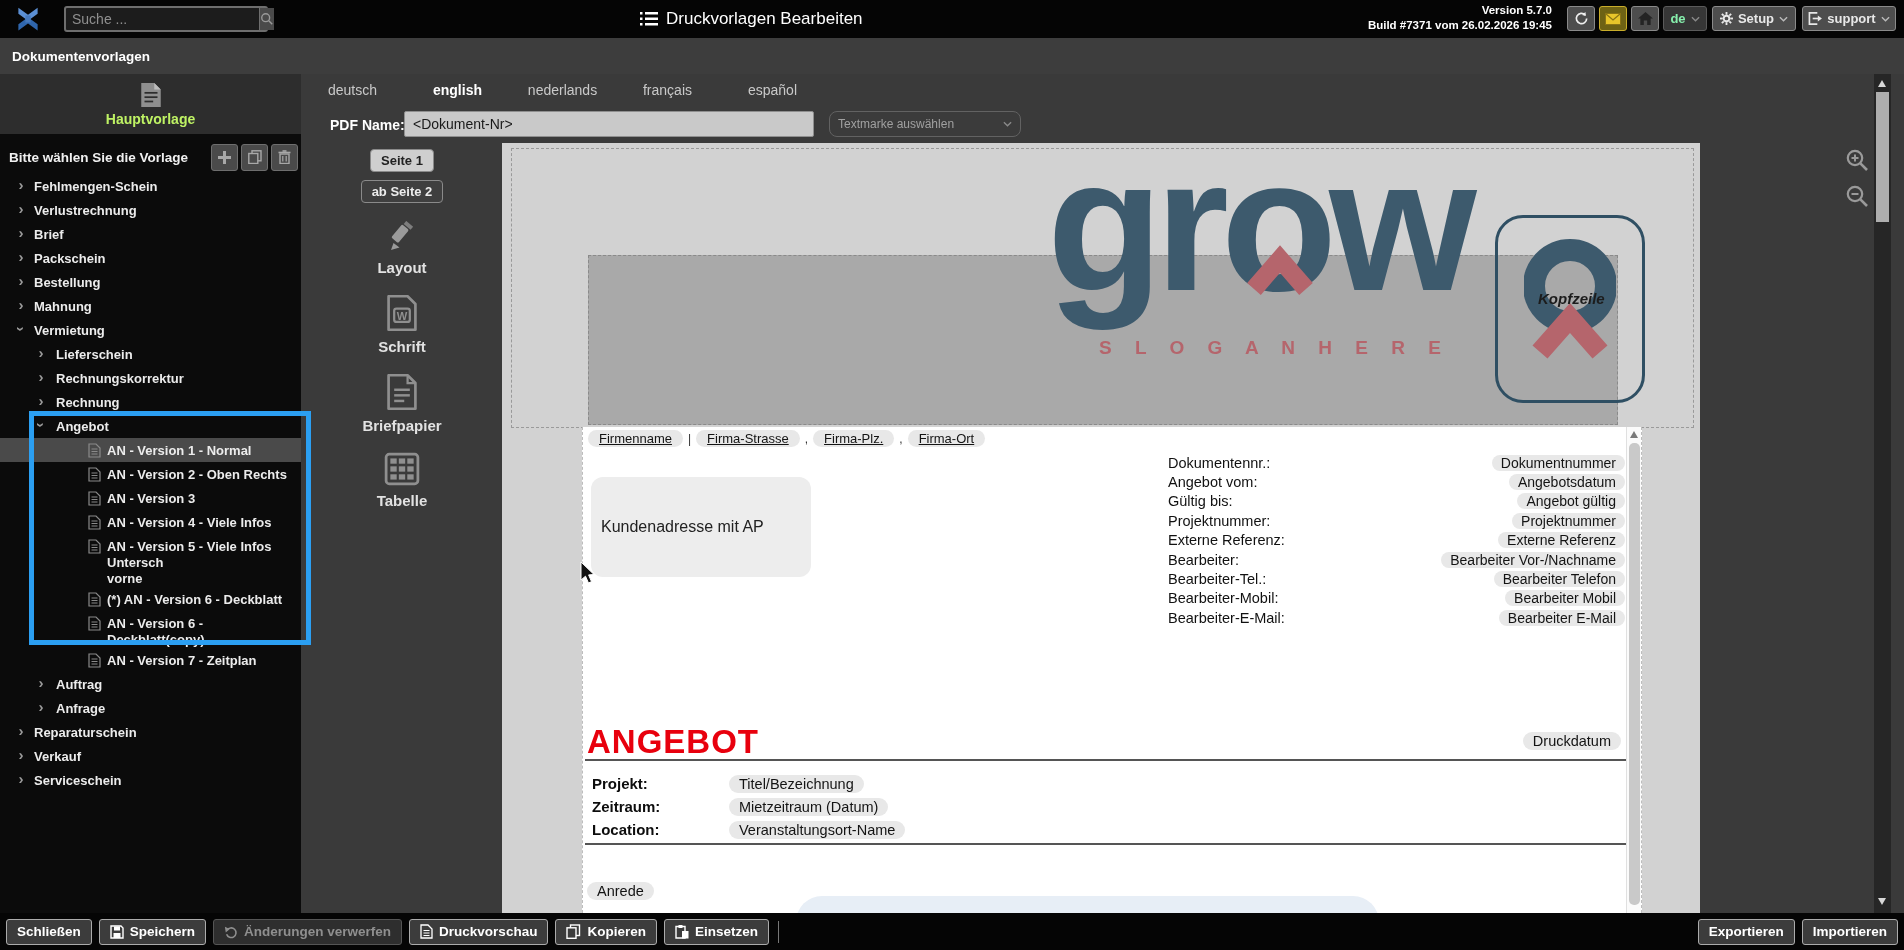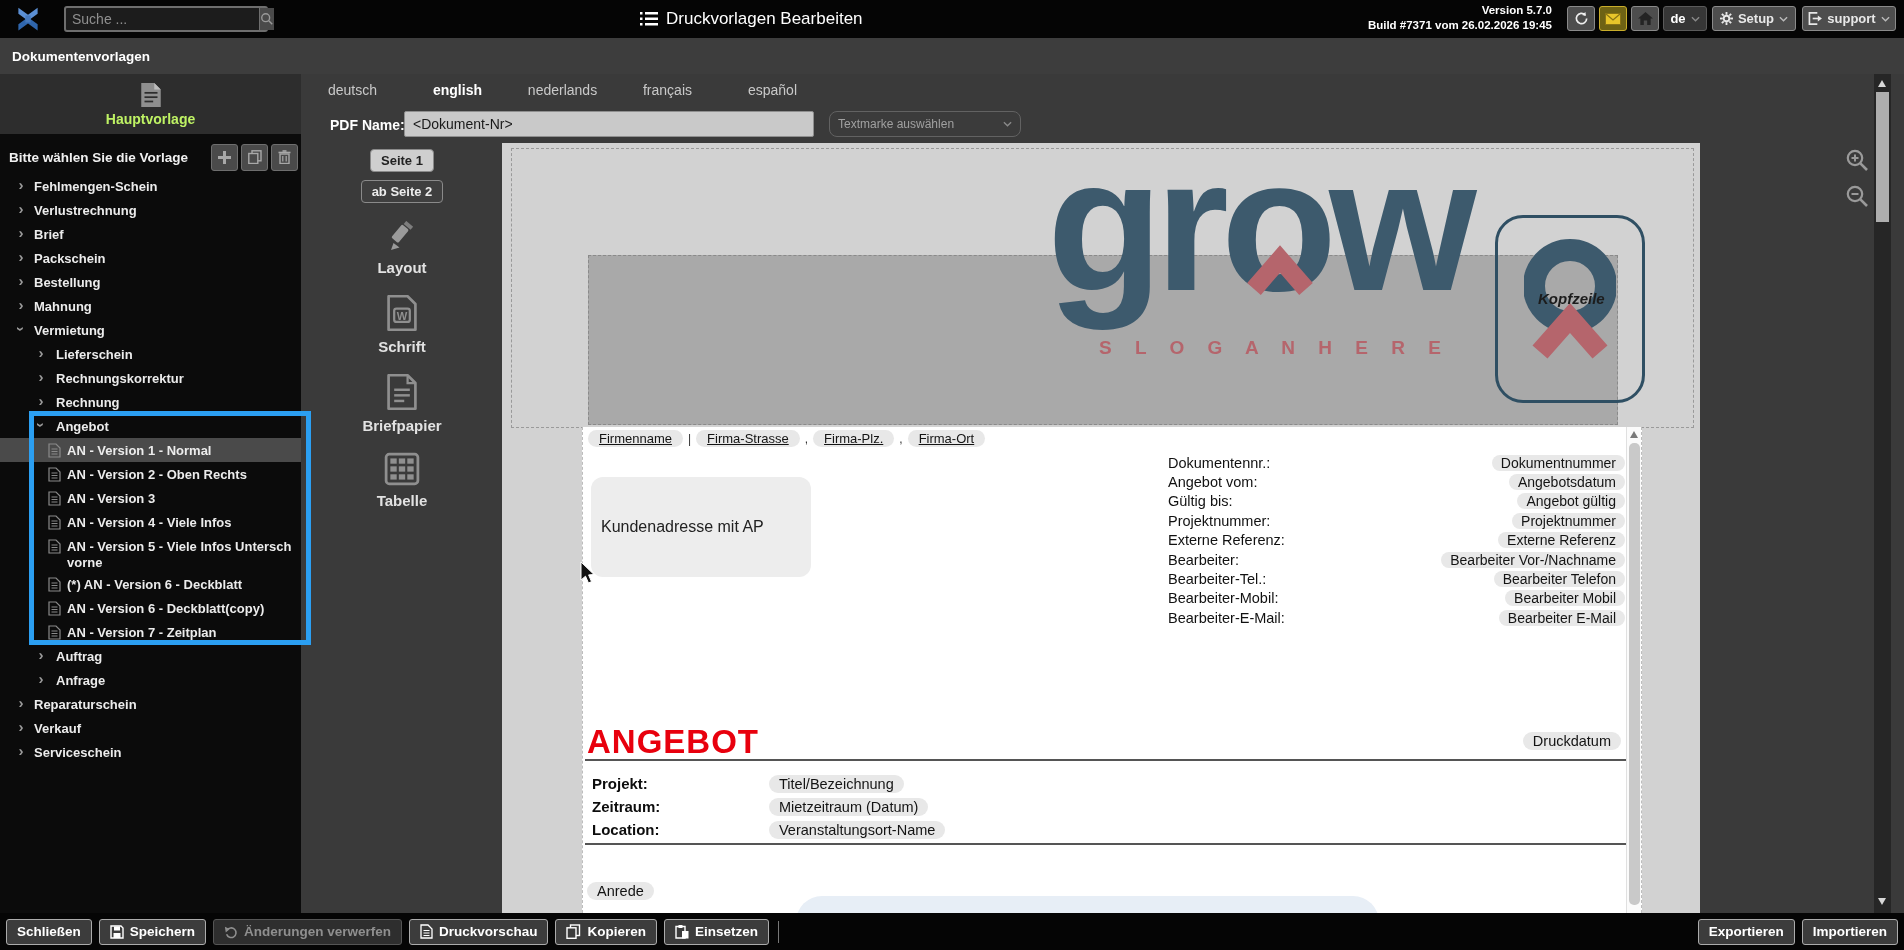--- a/index.html
+++ b/index.html
@@ -17,21 +17,21 @@
   .searchbtn { width:26px; height:22px; background:#4a4a4a; border-left:1px solid #6e6e6e;
     display:flex; align-items:center; justify-content:center; }
   .apptitle { position:absolute; left:640px; top:0; height:38px; display:flex; align-items:center;
     gap:8px; color:#fff; font-size:17px; font-weight:normal; }
   .versionblock { position:absolute; right:352px; top:3px; text-align:right; color:#fff;
     font-size:11.5px; font-weight:bold; line-height:15px; }
   .tb-btn { position:absolute; top:6px; height:25px; background:#4d4d4d; border:1px solid #8a8a8a;
     border-radius:3px; display:flex; align-items:center; justify-content:center; gap:5px;
     color:#e8e8e8; font-size:13px; font-weight:bold; cursor:pointer; }
   .tb-mail { background:#6e6214; border-color:#c9ad2a; }
-  .tb-lang { background:#363636; border-color:#5a5a5a; color:#ffffff; }
+  .tb-lang { background:#363636; border-color:#5a5a5a; color:#86efac; }
   .chevdn { width:9px; height:6px; display:inline-block; }
 
   
   .sectionbar { position:absolute; left:0; top:38px; width:1904px; height:36px; background:#3d3d3d;
     display:flex; align-items:center; padding-left:12px; color:#fff; font-size:13.5px; font-weight:bold; z-index:25; }
 
   
   .sidebar { position:absolute; left:0; top:74px; width:301px; height:839px; background:#0b0b0b; z-index:20; }
   .hauptpanel { position:absolute; left:0; top:0; width:301px; height:60px; background:#2d2d2d;
     display:flex; flex-direction:column; align-items:center; justify-content:center; gap:3px;
@@ -43,21 +43,21 @@
   .tree { position:absolute; left:0; top:100px; width:301px; }
   .trow { display:flex; align-items:flex-start; min-height:24px; padding-top:4px; cursor:pointer;
     color:#ececec; font-size:13px; font-weight:bold; }
   .trow .tlabel { white-space:pre-line; line-height:16px; padding-top:1px; }
   .trow.sel { background:#4a4a4a; }
   .chev { color:#9a9a9a; font-size:15px; line-height:14px; width:14px; display:inline-block;
     text-align:center; flex:none; }
   .chev.open { transform:rotate(90deg); }
   .l0 { padding-left:14px; } .l0 .chev { margin-right:6px; }
   .l1 { padding-left:34px; } .l1 .chev { margin-right:8px; }
-  .l2 { padding-left:48px; }
+  .l2 { padding-left:88px; }
   .docicon { width:13px; height:15px; margin-right:6px; flex:none; margin-top:1px; }
   .bluebox { position:absolute; left:29px; top:337px; width:282px; height:234px;
     border:5px solid #2b9ff2; pointer-events:none; z-index:40; }
 
   
   .langtabs { position:absolute; left:300px; top:78px; display:flex; z-index:10; }
   .langtab { width:105px; text-align:center; color:#c9c9c9; font-size:14px; padding:4px 0; cursor:pointer; }
   .langtab.active { color:#ffffff; font-weight:bold; }
   .pdflabel { position:absolute; left:330px; top:117px; color:#fff; font-size:14px; font-weight:bold; z-index:10; }
   .pdfinput { position:absolute; left:404px; top:111px; width:410px; height:26px; background:#c9c9c9;
@@ -102,21 +102,21 @@
   .recipient { position:absolute; left:8px; top:50px; width:220px; height:100px; background:#ededed;
     border-radius:12px; display:flex; align-items:center; padding-left:10px; font-size:16px; color:#222; }
   .fields { position:absolute; left:585px; top:26px; width:457px; font-size:14.5px; color:#111; }
   .frow { display:flex; justify-content:space-between; align-items:center; height:19.4px; }
   .frow .pill { font-size:14px; padding:0 9px; }
   .doctitle { position:absolute; left:4px; top:296px; color:#e8000d; font-size:33px; font-weight:bold;
     letter-spacing:1px; }
   .printdate { position:absolute; right:20px; top:305px; font-size:14.5px; }
   .hr1 { position:absolute; left:2px; top:332px; width:1041px; height:0; border-top:2px solid #555; }
   .metarows { position:absolute; left:9px; top:345px; font-size:15px; }
-  .mrow { display:flex; align-items:center; height:23px;gap:40px; }
+  .mrow { display:flex; align-items:center; height:23px; }
   .mrow .mlabel { width:137px; font-weight:bold; color:#0d0d0d; }
   .mrow .pill { font-size:14.5px; }
   .hr2 { position:absolute; left:2px; top:416px; width:1041px; height:0; border-top:2px solid #555; }
   .anrede { position:absolute; left:4px; top:455px; font-size:14.5px; }
   .blob { position:absolute; left:213px; top:469px; width:583px; height:40px; background:#e7eef6;
     border-radius:26px 26px 0 0; }
   .docscroll { position:absolute; right:0; top:0; width:15px; height:486px; background:#fbfbfb;
     border-left:1px solid #e0e0e0; }
   .docscroll .upT { position:absolute; left:3px; top:4px; width:0; height:0;
     border-left:4.5px solid transparent; border-right:4.5px solid transparent; border-bottom:7px solid #7a7a7a; }

